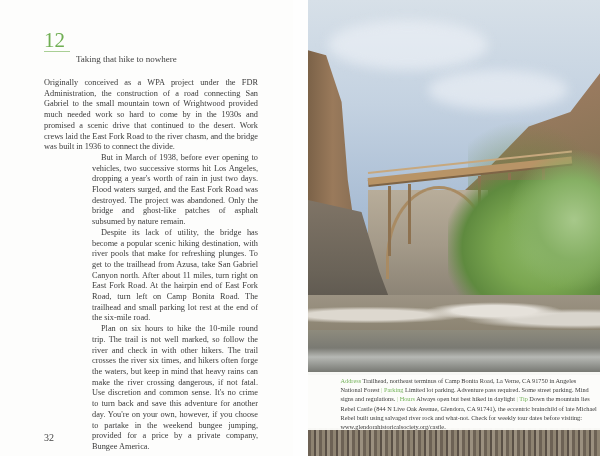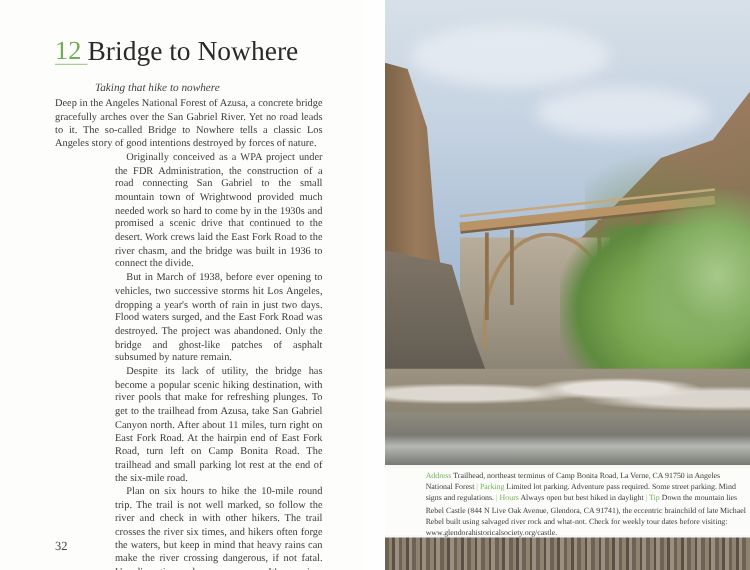--- a/index.html
+++ b/index.html
@@ -4,21 +4,21 @@
 <style>
   html, body { margin:0; padding:0; }
   body { width:600px; height:456px; overflow:hidden; background:#fefefe; position:relative; font-family:"Liberation Serif", "DejaVu Serif", serif; }
   .spread { position:absolute; inset:0; display:flex;gap:15px; }
   .left-page { position:relative; width:300px; height:456px; background:#fdfdfc; }
   .right-page { position:relative; width:300px; height:456px; overflow:hidden; }
 
   .chapter-head { position:absolute; left:44px; top:29px; display:flex; align-items:flex-end; }
   .chapter-num { color:#6fae52; font-size:21px; line-height:22px; padding-right:5px; border-bottom:1px solid #a9cf95; }
   .chapter-title { color:#2a2a2a; font-size:22px; line-height:22px; margin-left:0; }
-  .subtitle { position:absolute; left:76px; top:65px; font-style:italic; font-size:9px; color:#444; }
+  .subtitle { position:absolute; left:76px; top:54px; font-size:9px; color:#444; }
 
   .body-text { position:absolute; left:44px; top:78px; width:214px; font-size:8.3px; line-height:10.7px; color:#3a3a3a; text-align:justify; }
   .body-text p { margin:0; }
   .body-text p + p { text-indent:9px;margin-left:48px; }
   .page-number { position:absolute; left:44px; top:432px; font-size:10px; color:#444; }
 
   
   .photo { position:absolute; inset:0; }
   .sky { position:absolute; left:0; top:0; width:300px; height:260px;
     background:linear-gradient(180deg,#d7e0e8 0%,#c4d2e1 40%,#a9bdd4 80%,#9fb5cc 100%); }
@@ -63,26 +63,24 @@
   .caption .sep { color:#9fcc88; }
 </style>
 </head>
 <body>
 
 <div class="spread">
 
   <div class="left-page">
     <div class="chapter-head">
       <span class="chapter-num">12</span>
-      <span class="chapter-title">Bridge to Nowhere</span>
     </div>
     <div class="subtitle">Taking that hike to nowhere</div>
 
     <div class="body-text">
-      <p>Deep in the Angeles National Forest of Azusa, a concrete bridge gracefully arches over the San Gabriel River. Yet no road leads to it. The so-called Bridge to Nowhere tells a classic Los Angeles story of good intentions destroyed by forces of nature.</p>
       <p>Originally conceived as a WPA project under the FDR Administration, the construction of a road connecting San Gabriel to the small mountain town of Wrightwood provided much needed work so hard to come by in the 1930s and promised a scenic drive that continued to the desert. Work crews laid the East Fork Road to the river chasm, and the bridge was built in 1936 to connect the divide.</p>
       <p>But in March of 1938, before ever opening to vehicles, two successive storms hit Los Angeles, dropping a year's worth of rain in just two days. Flood waters surged, and the East Fork Road was destroyed. The project was abandoned. Only the bridge and ghost-like patches of asphalt subsumed by nature remain.</p>
       <p>Despite its lack of utility, the bridge has become a popular scenic hiking destination, with river pools that make for refreshing plunges. To get to the trailhead from Azusa, take San Gabriel Canyon north. After about 11 miles, turn right on East Fork Road. At the hairpin end of East Fork Road, turn left on Camp Bonita Road. The trailhead and small parking lot rest at the end of the six-mile road.</p>
       <p>Plan on six hours to hike the 10-mile round trip. The trail is not well marked, so follow the river and check in with other hikers. The trail crosses the river six times, and hikers often forge the waters, but keep in mind that heavy rains can make the river crossing dangerous, if not fatal. Use discretion and common sense. It's no crime to turn back and save this adventure for another day. You're on your own, however, if you choose to partake in the weekend bungee jumping, provided for a price by a private company, Bungee America.</p>
     </div>
 
     <div class="page-number">32</div>
   </div>
 
   <div class="right-page">

